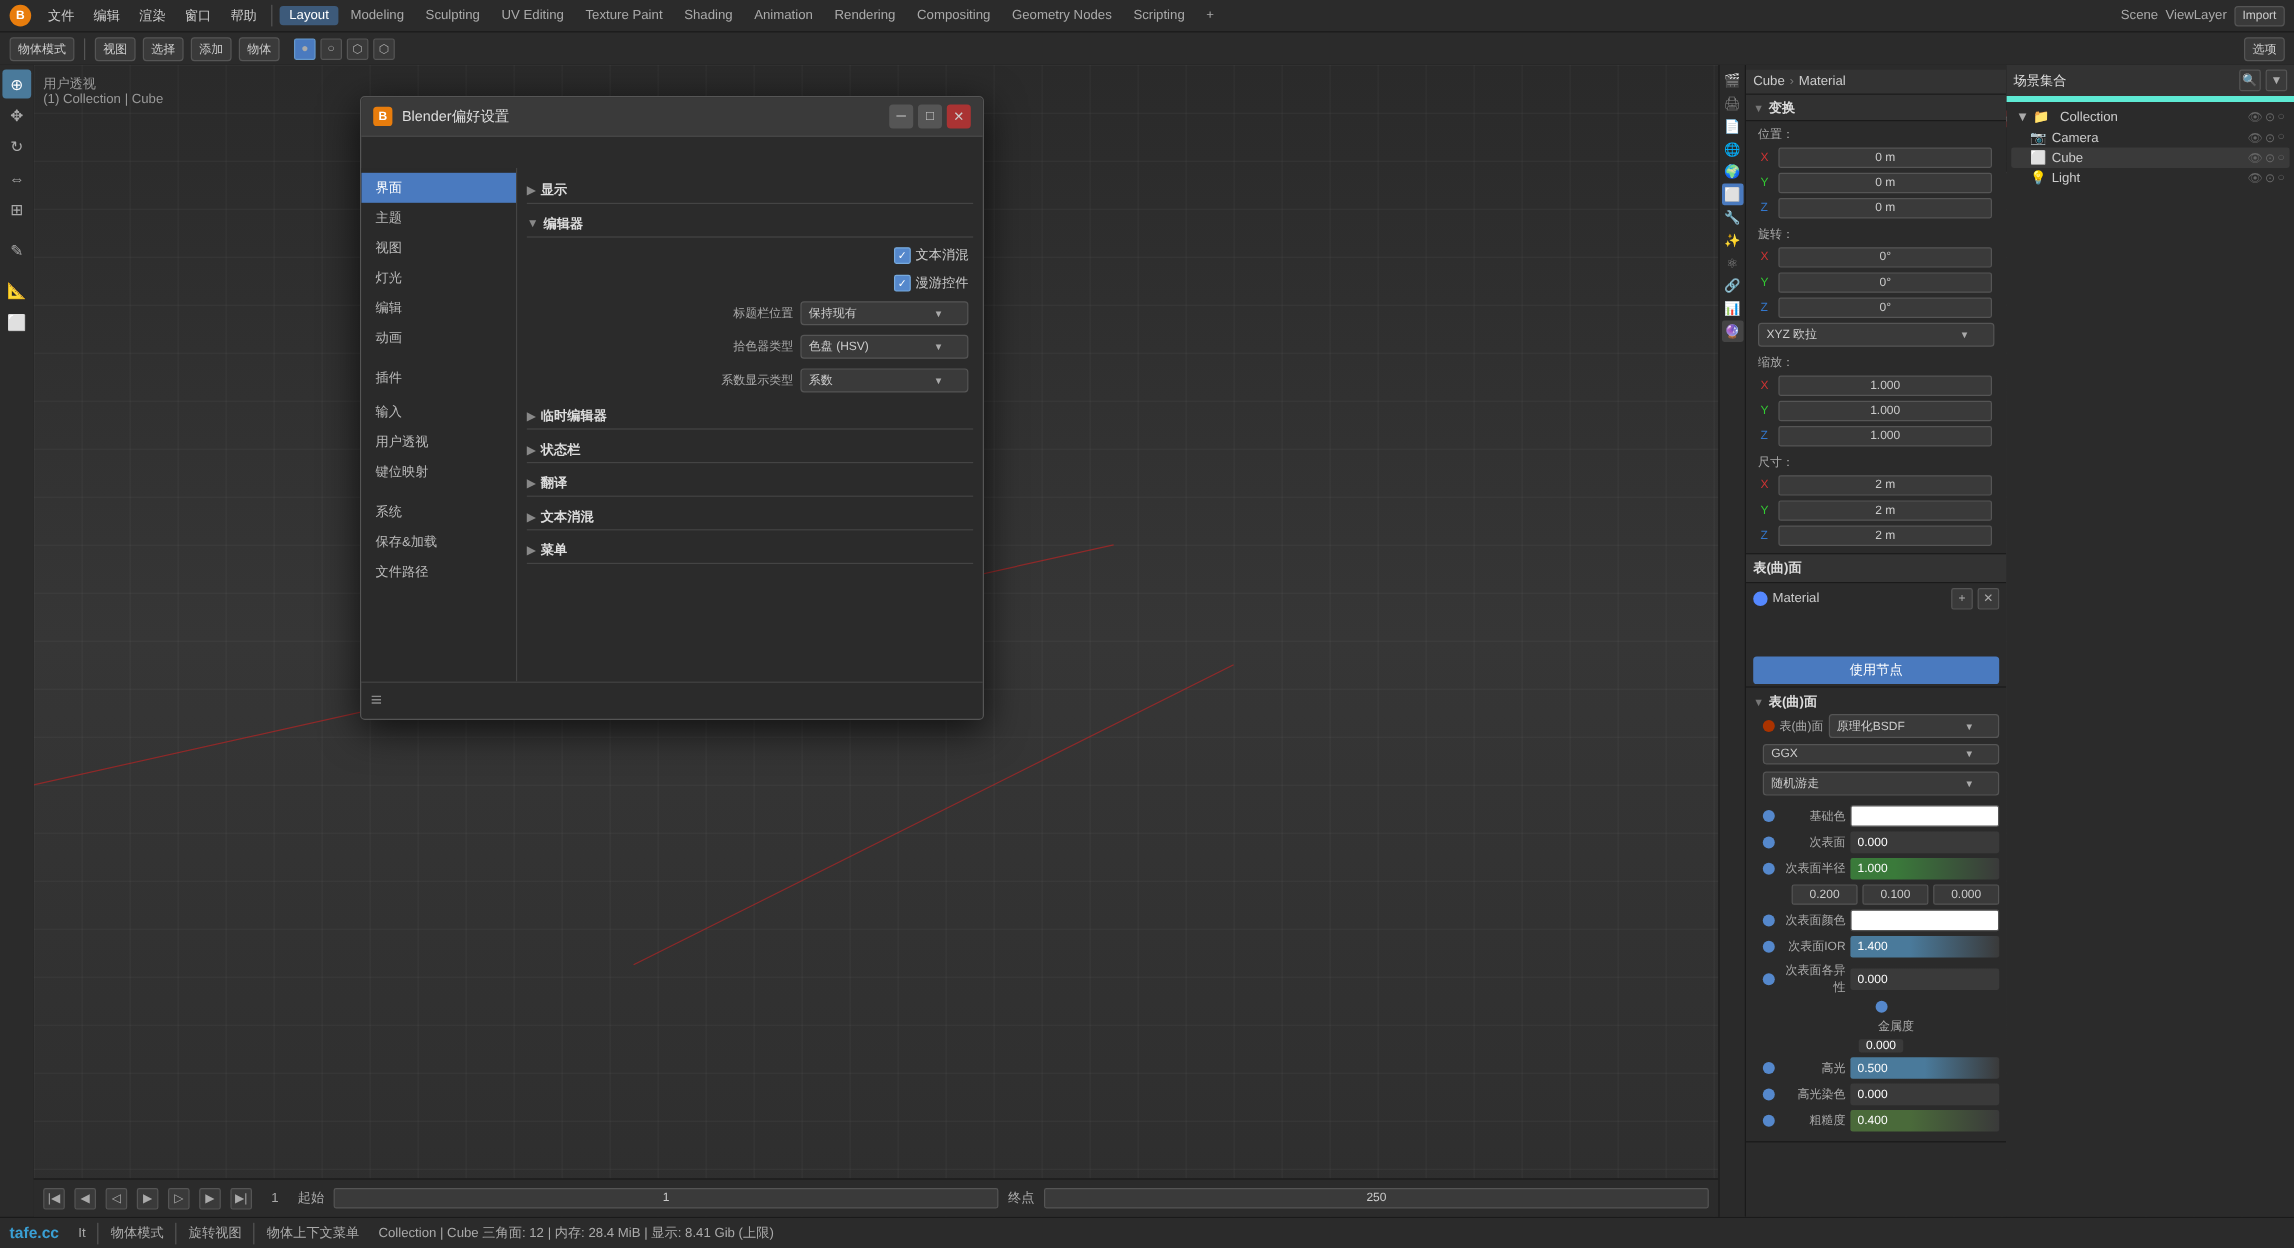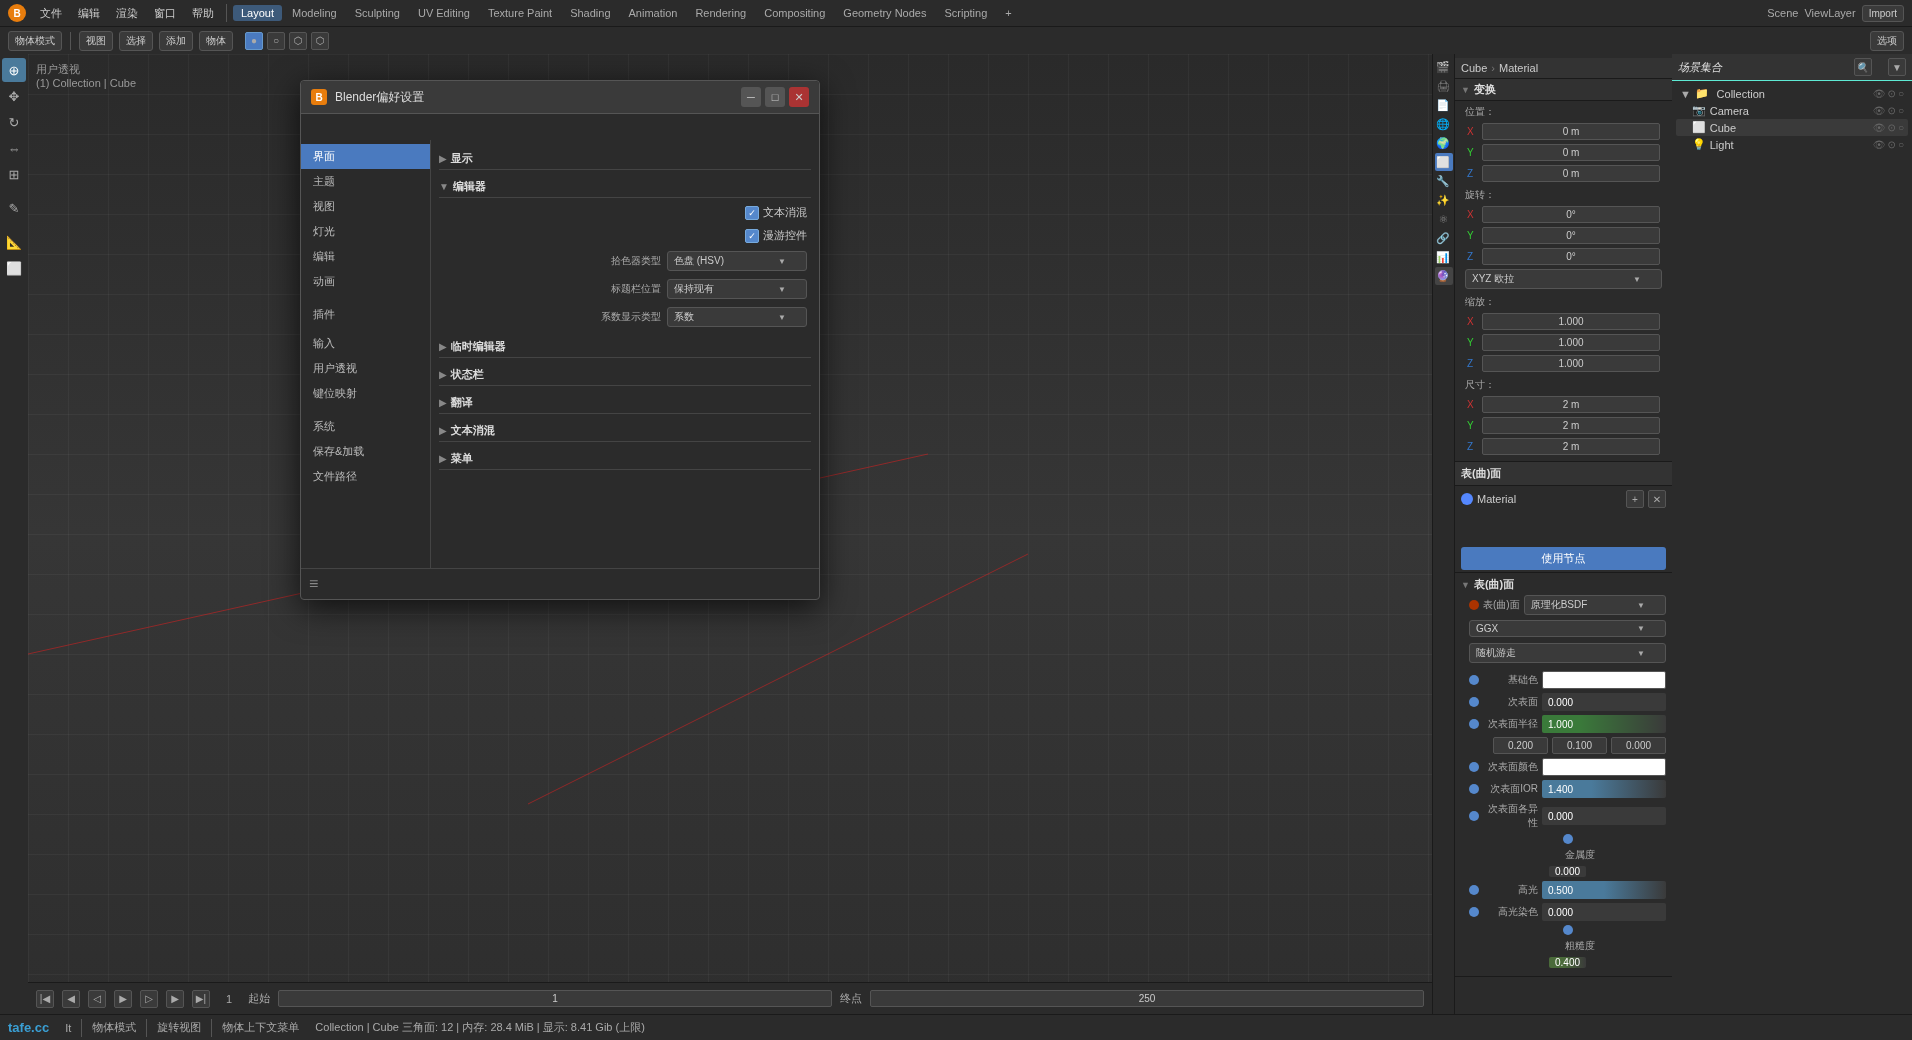--- a/index.html
+++ b/index.html
@@ -390,24 +390,23 @@
       z-index: 95;
       overflow: hidden;
       display: flex;
       flex-direction: column;
     }
 
     .scene-panel-header {
       display: flex;
       align-items: center;
       padding: 4px 6px;
-      gap: 16px;
+      gap: 4px;
       background: #333;
-      border-bottom: 1px solid #5eead4;
-      font-style: italic;
+      border-bottom: 5px solid #5eead4;
     }
 
     
     .props-outer-panel {
       position: absolute;
       right: 240px;
       top: 54px;
       width: 240px;
       bottom: 26px;
       background: #2b2b2b;
@@ -698,30 +697,30 @@
         </div>
         <div class="dialog-row">
           <div style="flex:1;"></div>
           <label class="checkbox-label">
             <div class="dialog-checkbox">✓</div>
             <span>漫游控件</span>
           </label>
         </div>
 
         <div class="dialog-row">
+          <span class="row-label row-label-left">标题栏位置</span>
+          <div class="dialog-dropdown">
+            <span>保持现有</span>
+          </div>
+        </div>
+
+        <div class="dialog-row">
           <span class="row-label row-label-left">拾色器类型</span>
           <div class="dialog-dropdown">
             <span>色盘 (HSV)</span>
-          </div>
-        </div>
-
-        <div class="dialog-row">
-          <span class="row-label row-label-left">标题栏位置</span>
-          <div class="dialog-dropdown">
-            <span>保持现有</span>
           </div>
         </div>
 
         <div class="dialog-row">
           <span class="row-label row-label-left">系数显示类型</span>
           <div class="dialog-dropdown">
             <span>系数</span>
           </div>
         </div>
       </div>
@@ -1034,21 +1033,21 @@
           </div>
 
           <div style="display:flex;align-items:center;padding:2px 0 2px 8px;gap:4px;">
             <div style="width:10px;height:10px;background:#5588cc;border-radius:50%;flex-shrink:0;"></div>
             <span style="font-size:10px;color:#aaa;width:55px;text-align:right;">高光染色</span>
             <div class="mat-value-bar" style="flex:1;background:linear-gradient(90deg,#3a3a3a 0%,#3a3a3a 100%);">
               <span>0.000</span>
             </div>
           </div>
 
-          <div style="display:flex;align-items:center;padding:2px 0 4px 8px;gap:4px;flex-direction:column;">
+          <div style="display:flex;align-items:center;padding:2px 0 4px 8px;gap:4px;">
             <div style="width:10px;height:10px;background:#5588cc;border-radius:50%;flex-shrink:0;"></div>
             <span style="font-size:10px;color:#aaa;width:55px;text-align:right;">粗糙度</span>
             <div class="mat-value-bar" style="flex:1;background:linear-gradient(90deg,#4a6a3a 40%,#3a3a3a 100%);">
               <span>0.400</span>
             </div>
           </div>
         </div>
       </div>
     </div>
   </div>

